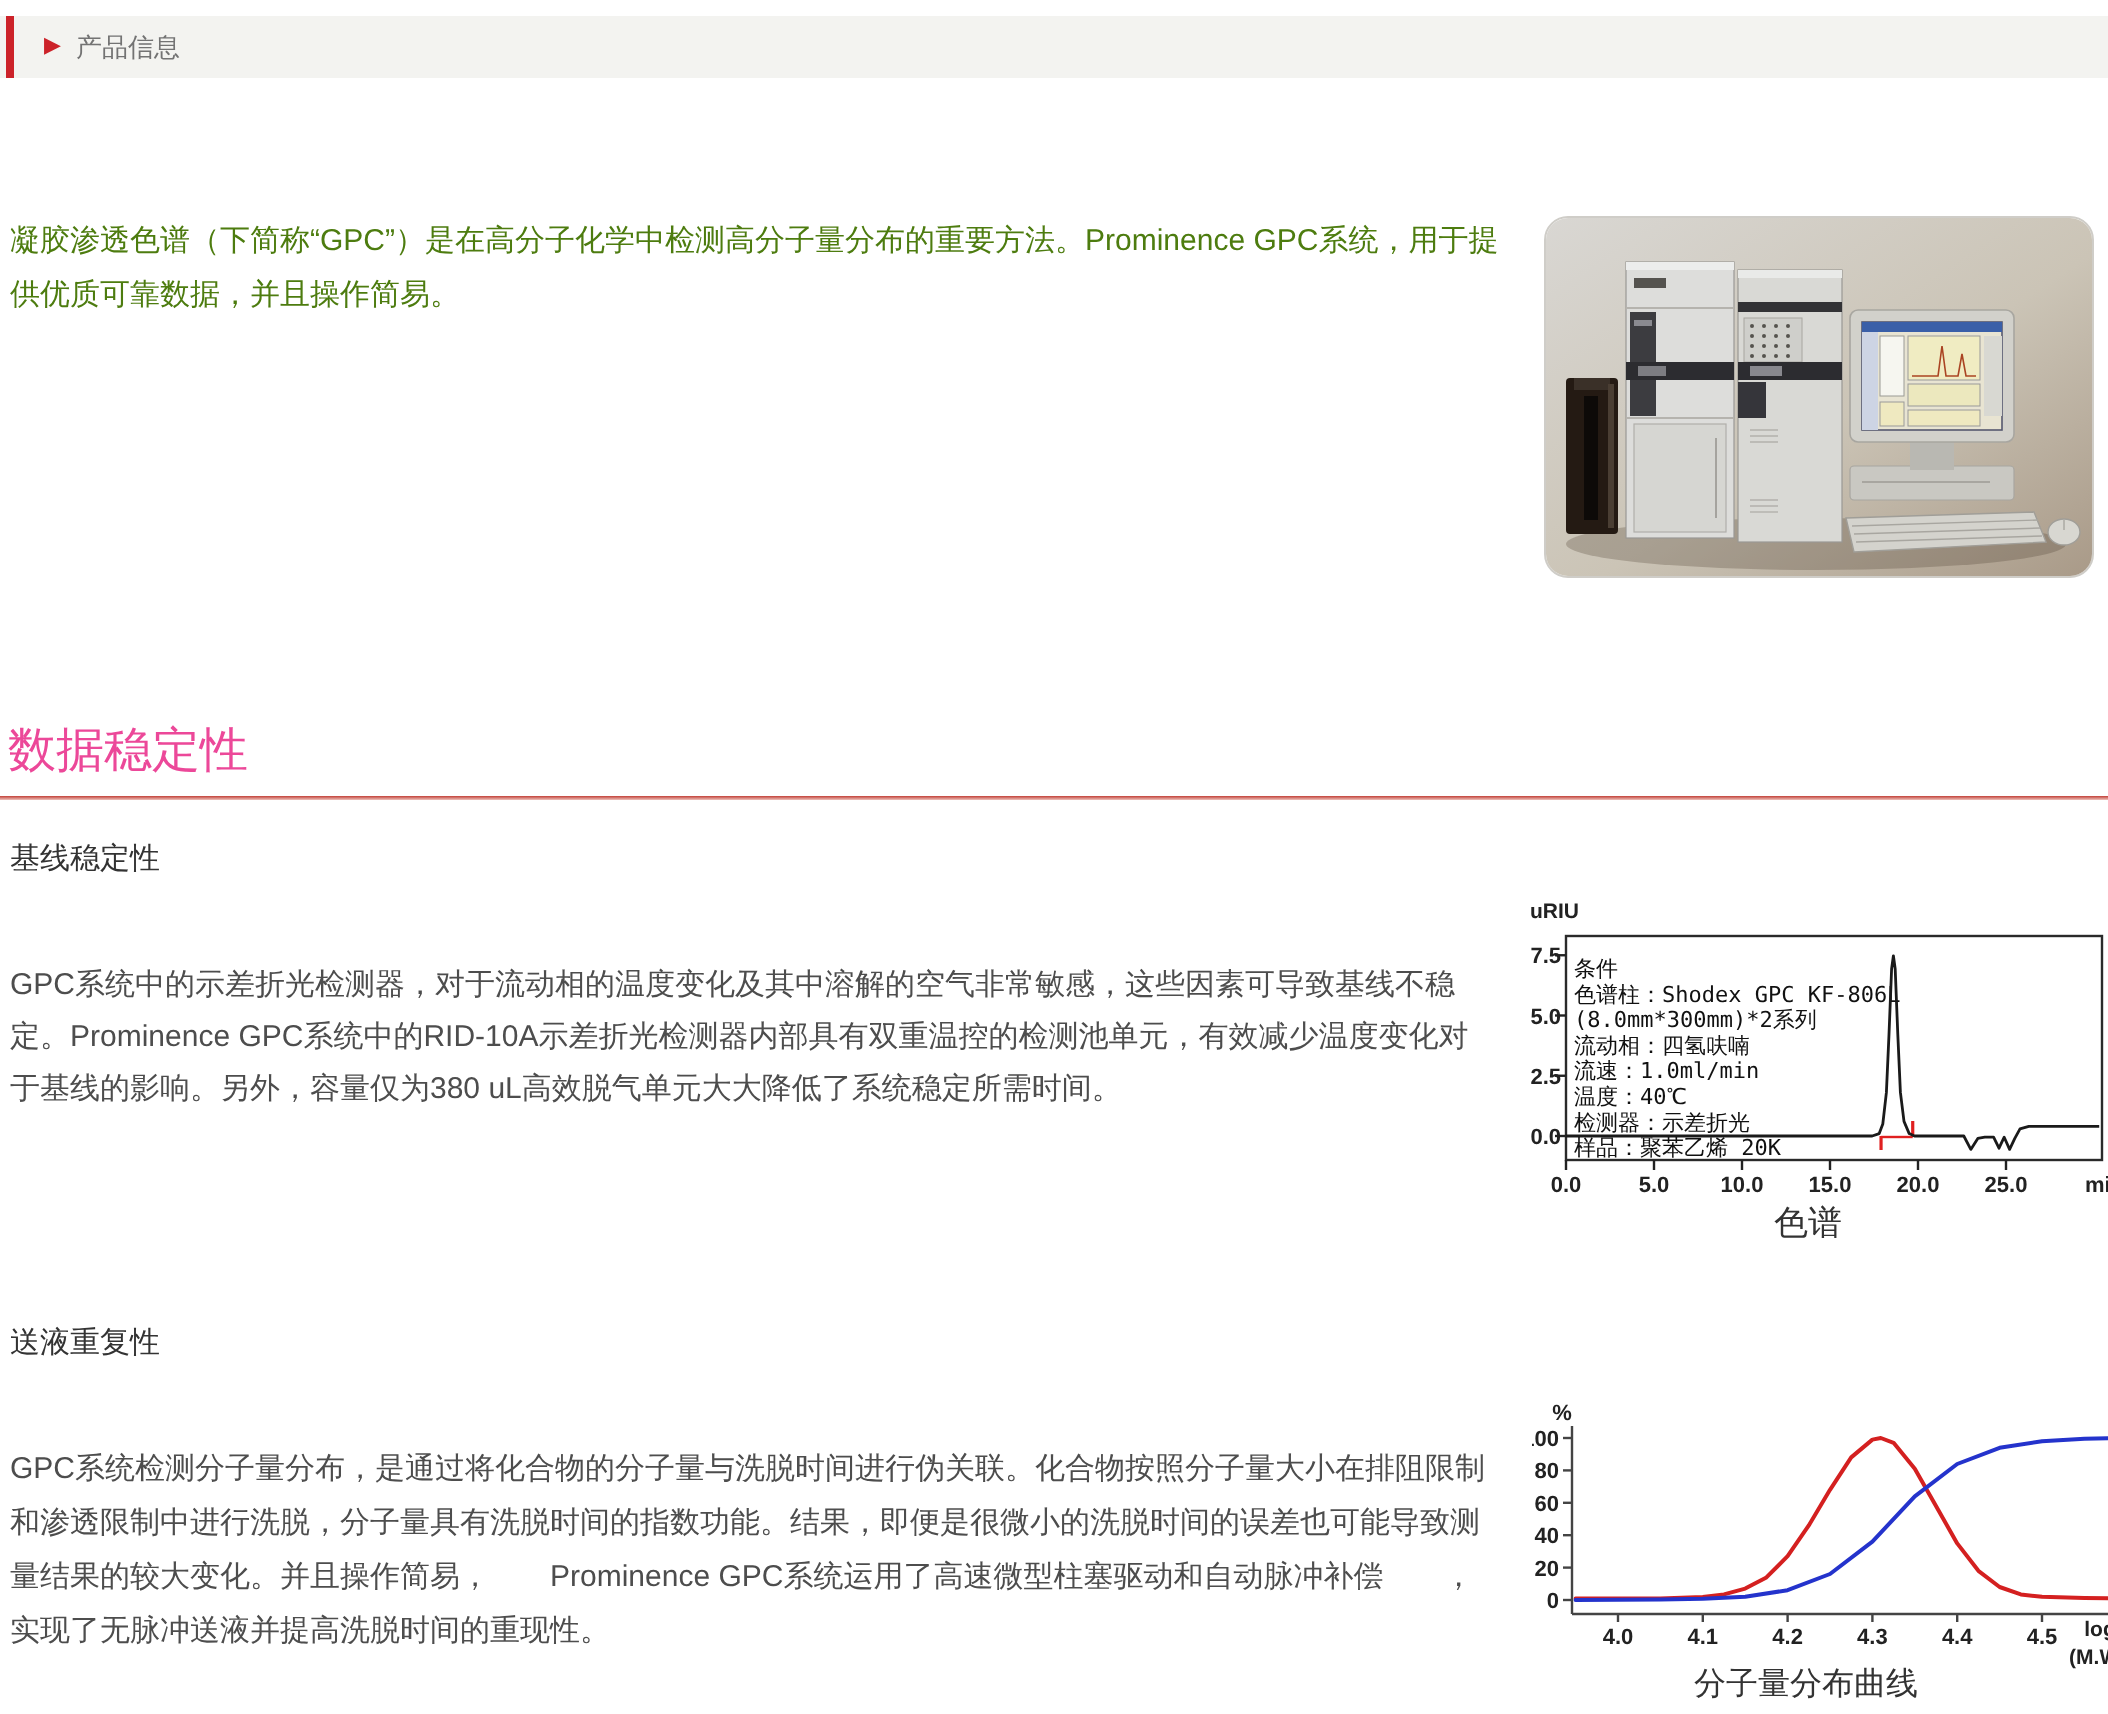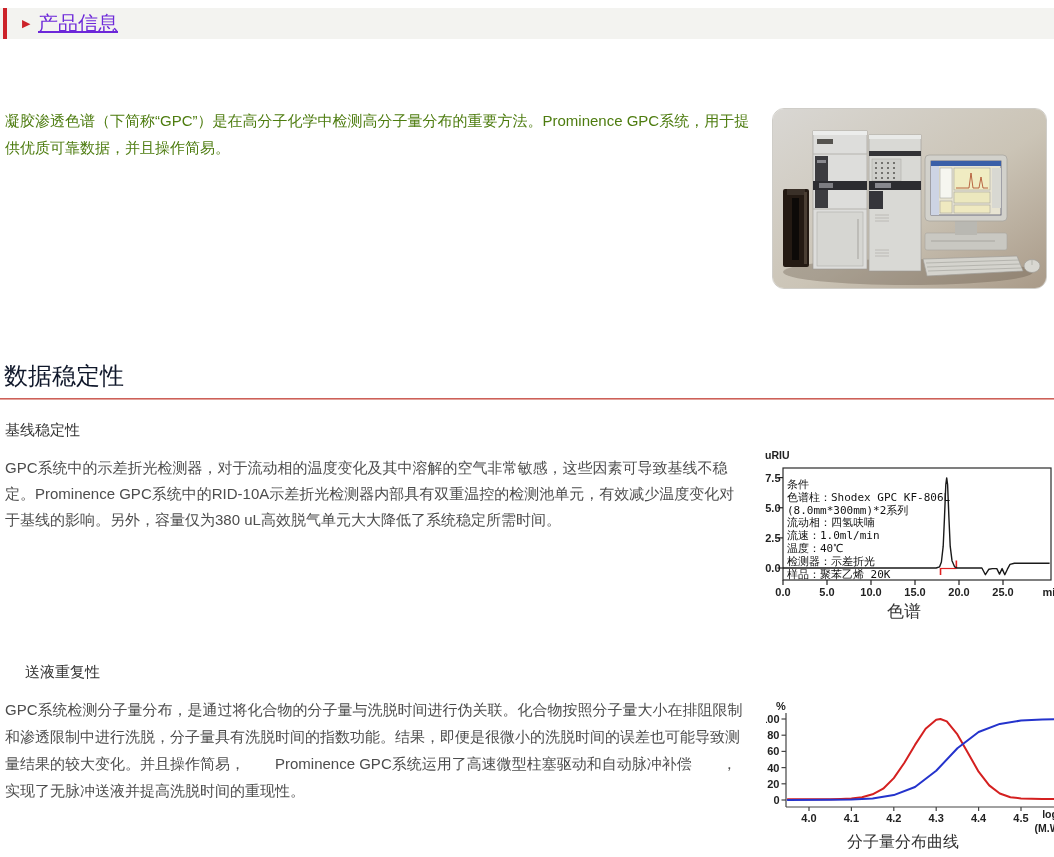--- a/index.html
+++ b/index.html
@@ -3,33 +3,33 @@
 <meta charset="utf-8">
 <style>
   html,body{margin:0;padding:0;background:#fff;}
   body{width:1054px;height:857px;position:relative;overflow:hidden;
        font-family:"Liberation Sans","DejaVu Sans",sans-serif;color:#4d4d4d;}
   .abs{position:absolute;}
   
   .header-bar{top:8px;left:0;right:0;height:31px;background:#f3f3f0;}
   .header-accent{position:absolute;left:3px;top:0;bottom:0;width:4px;background:#cc2229;}
   .header-arrow{position:absolute;left:22px;top:8px;font-size:11px;color:#cc2229;line-height:15px;}
-  .header-label{position:absolute;left:38px;top:7px;font-size:20px;color:#6d28d9;line-height:17px;text-decoration:underline;}
+  .header-label{position:absolute;left:38px;top:7px;font-size:13px;color:#737373;line-height:17px;}
   
   .intro{top:107px;left:5px;width:745px;font-size:15px;line-height:27px;color:#4d7c0f;}
   
   .photo{top:108px;left:772px;width:273px;height:179px;border-radius:12px;overflow:hidden;
          border:1px solid #cfcdc8;}
   
-  .section-title{top:360px;left:4px;font-size:24px;line-height:32px;color:#0f172a;font-weight:400;}
+  .section-title{top:360px;left:4px;font-size:24px;line-height:32px;color:#ec4899;font-weight:400;}
   .divider{top:398px;left:0;right:0;height:2px;background:linear-gradient(#c24038,#eec2bc);}
   .sub-title{left:5px;font-size:15px;font-weight:normal;color:#333;line-height:18px;}
   .sub-title.baseline{top:421px;}
-  .sub-title.pump{top:663px;margin-left:20px;}
-  .body-text{left:5px;font-size:15px;color:#4d4d4d;}
+  .sub-title.pump{top:663px;}
+  .body-text{left:5px;font-size:15px;color:#4d4d4d;margin-top:25px;}
   .body-text.p1{top:455px;width:735px;line-height:26px;}
   .body-text.p2{top:696px;width:742px;line-height:27px;}
   .chart{position:absolute;margin-left:16px;}
   .chart1{top:443px;left:748px;width:302px;height:182px;}
   .chart2{top:698px;left:750px;width:302px;height:155px;}
   svg text{user-select:none;}
 </style>
 </head>
 <body>
 

